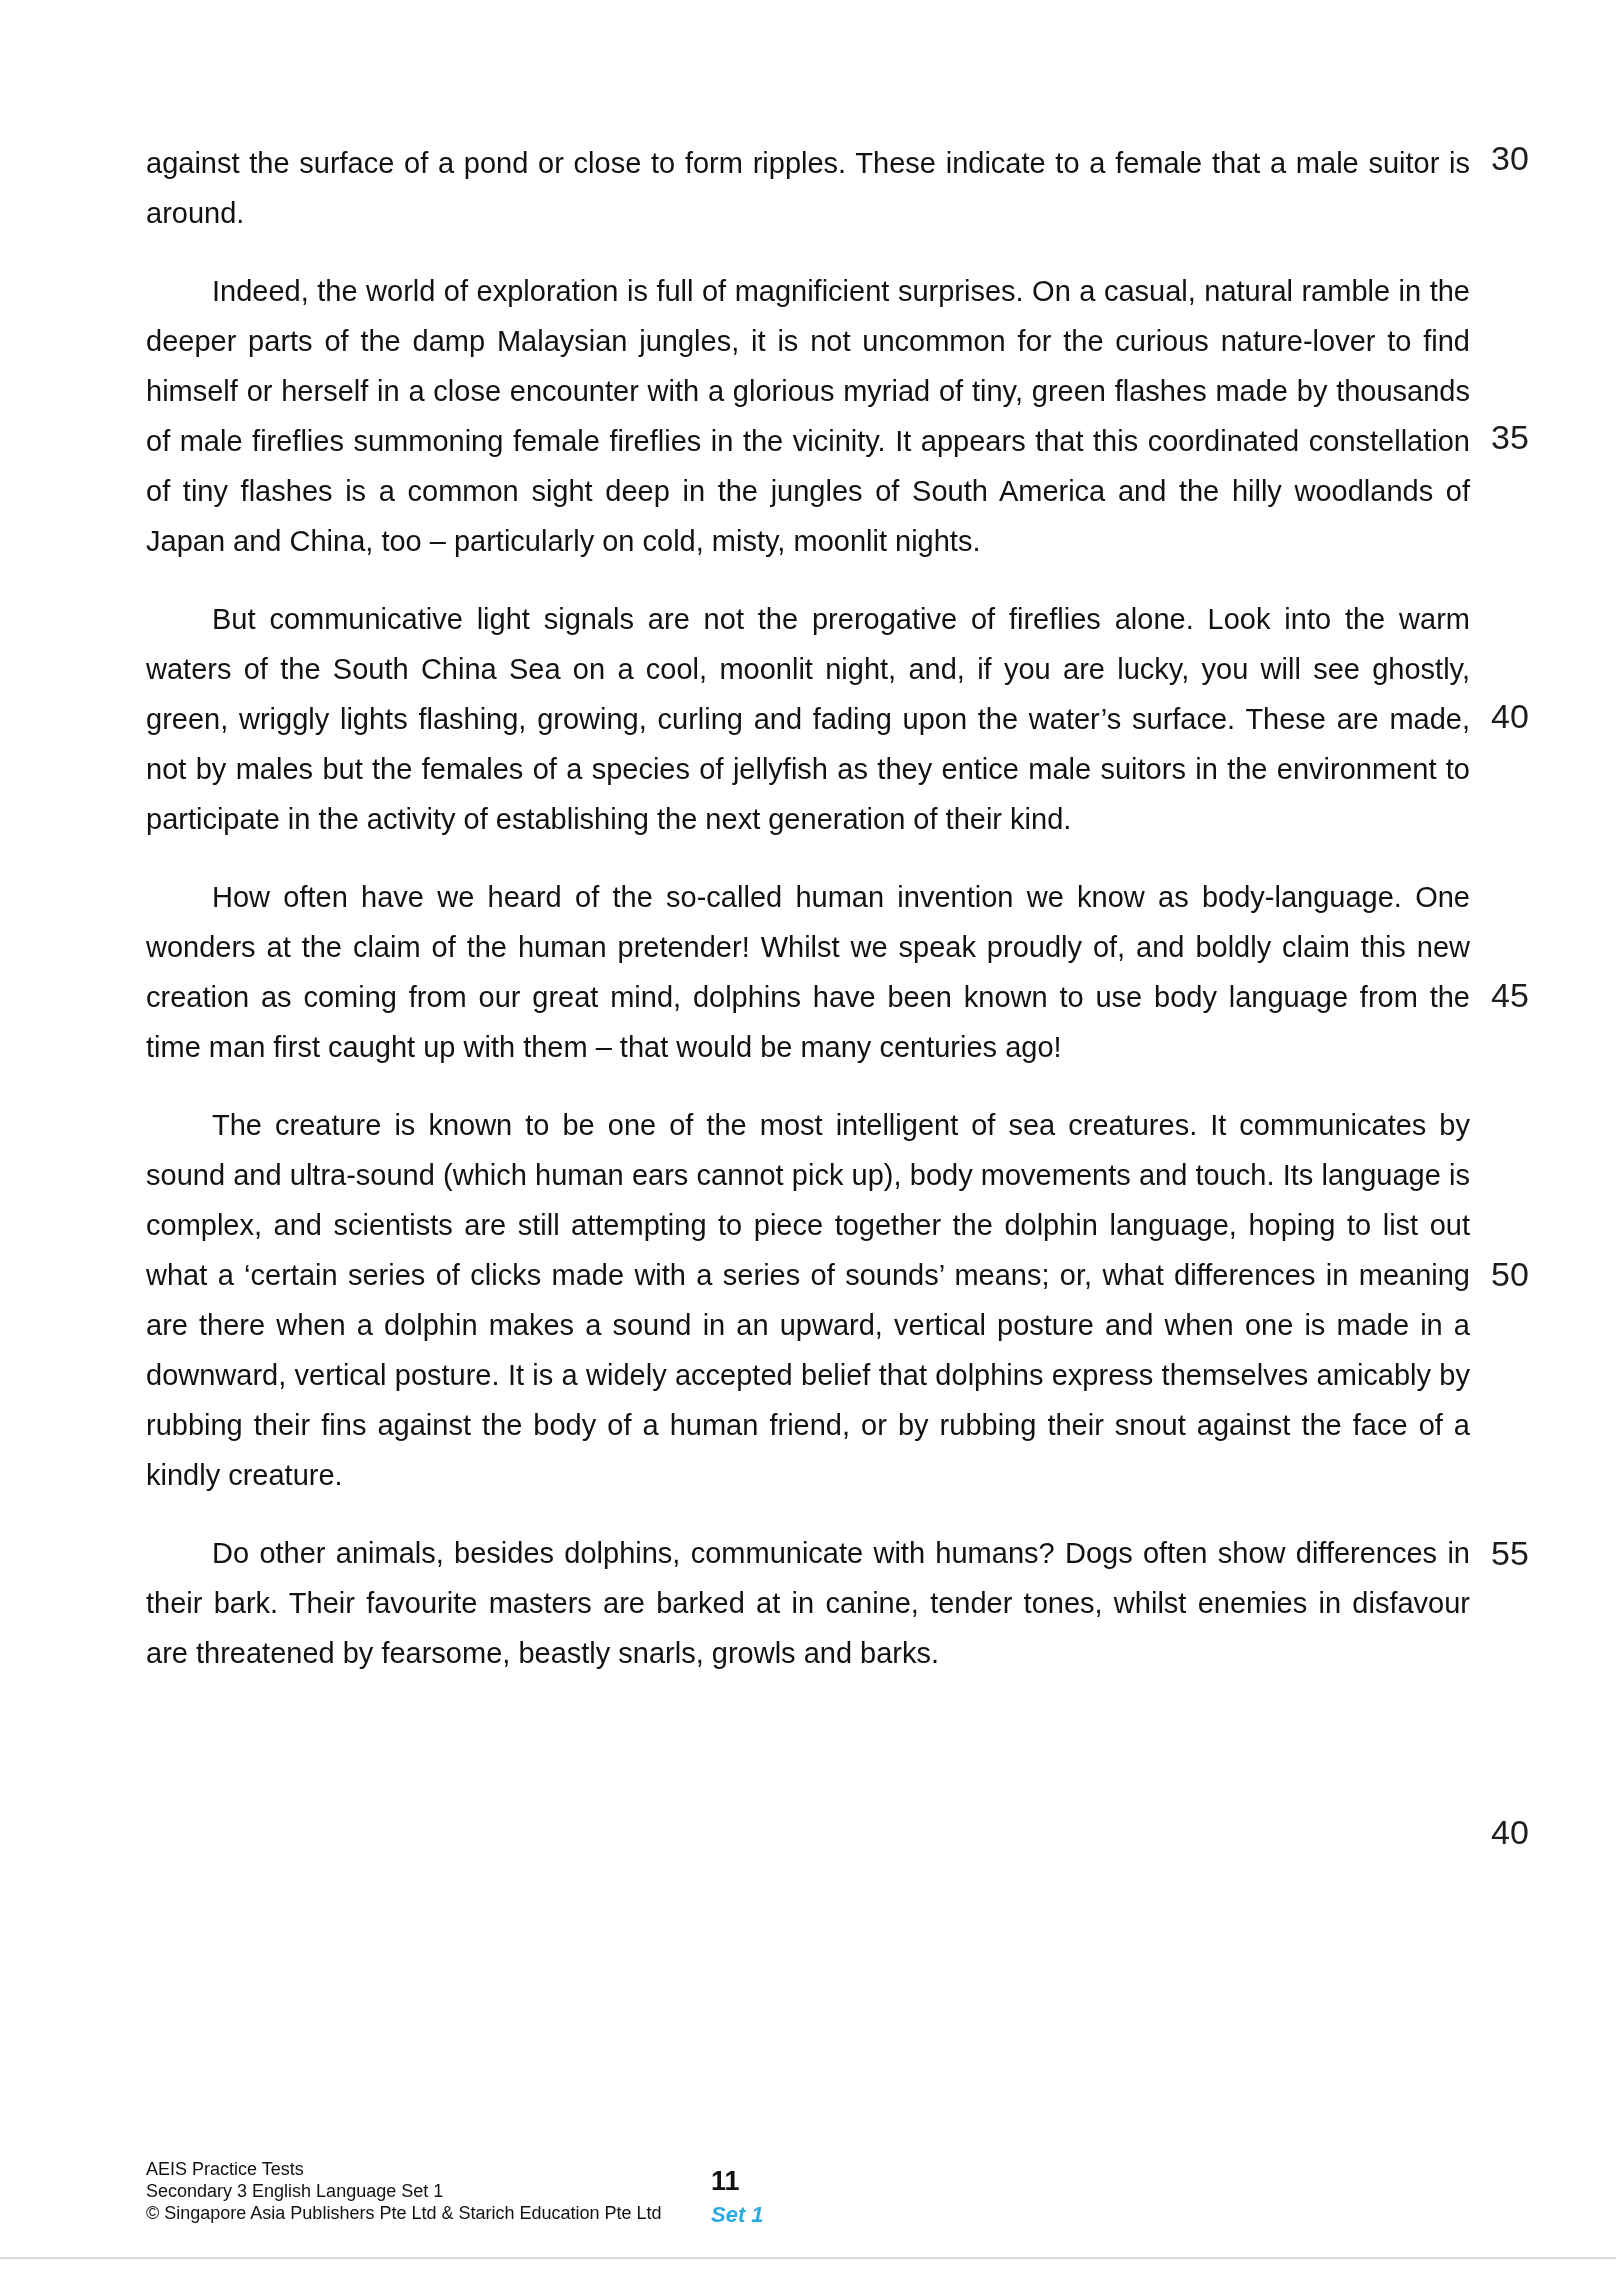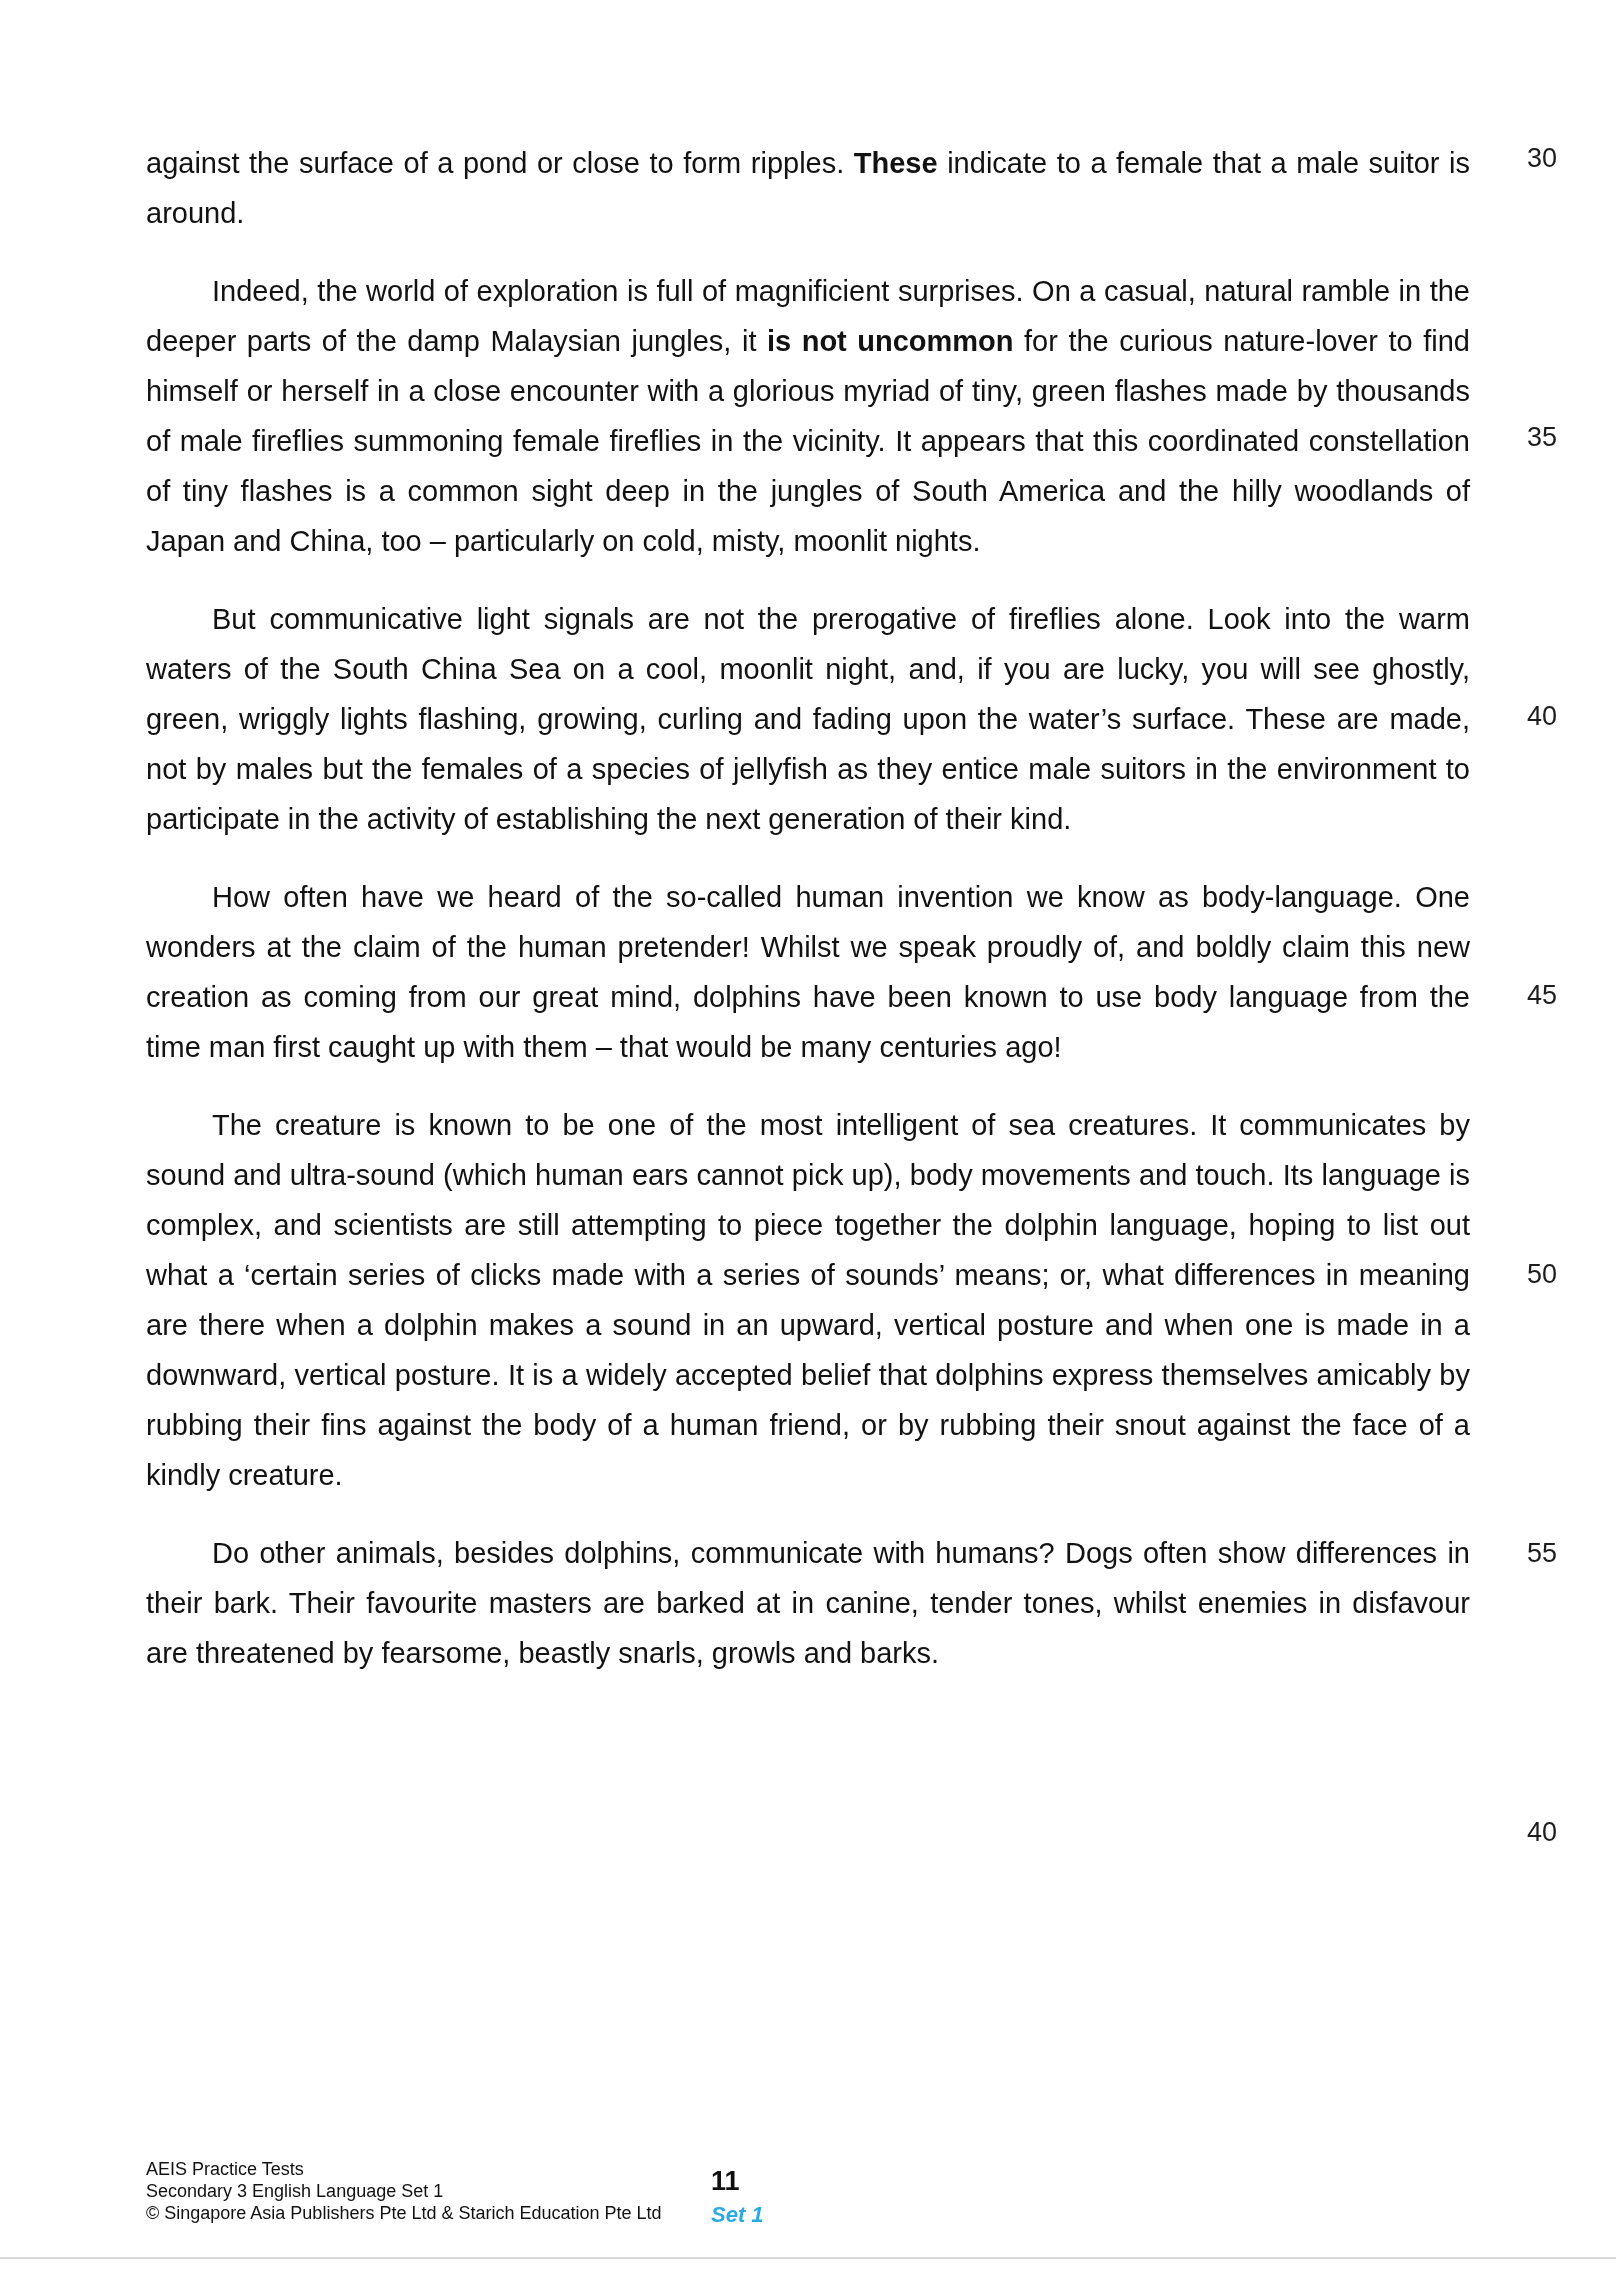--- a/index.html
+++ b/index.html
@@ -21,29 +21,28 @@
     left: 146px;
     top: 138px;
     width: 1324px;
     font-size: 29px;
     line-height: 50px;
     text-align: justify;
     color: #121212;
   }
   .para { margin-bottom: 28px; }
   .para.indent { text-indent: 66px; }
-  .bold { font-weight: bold; }
+  .bold { font-weight: normal; }
   .line-numbers { position: absolute; left: 1491px; top: 0; width: 58px; }
   .line-num {
     position: absolute;
     left: 0;
-    font-size: 27px;
+    font-size: 34px;
     color: #1d1d1d;
     line-height: 25px;
-    margin-left: 36px;
   }
   .footer-left {
     position: absolute;
     left: 146px;
     top: 2158px;
     font-size: 18px;
     line-height: 22px;
     color: #111111;
   }
   .footer-center {

